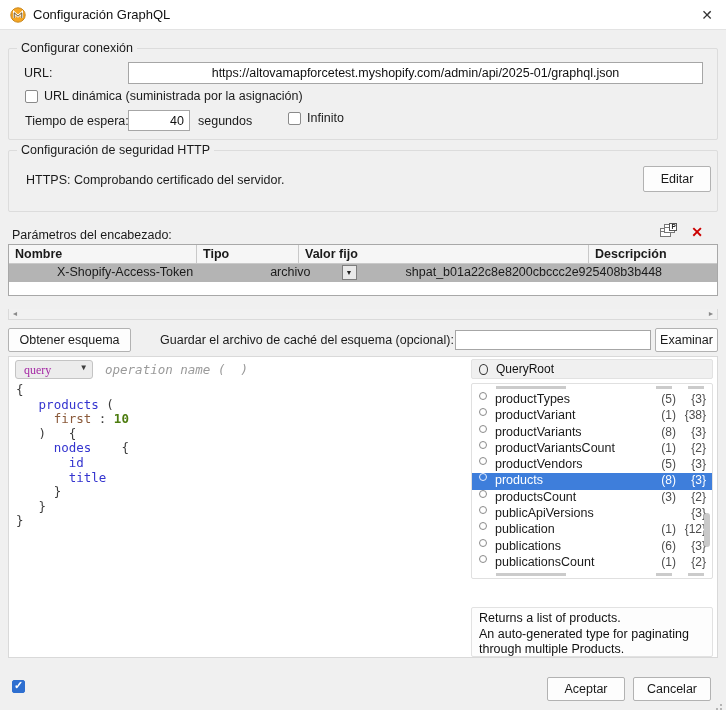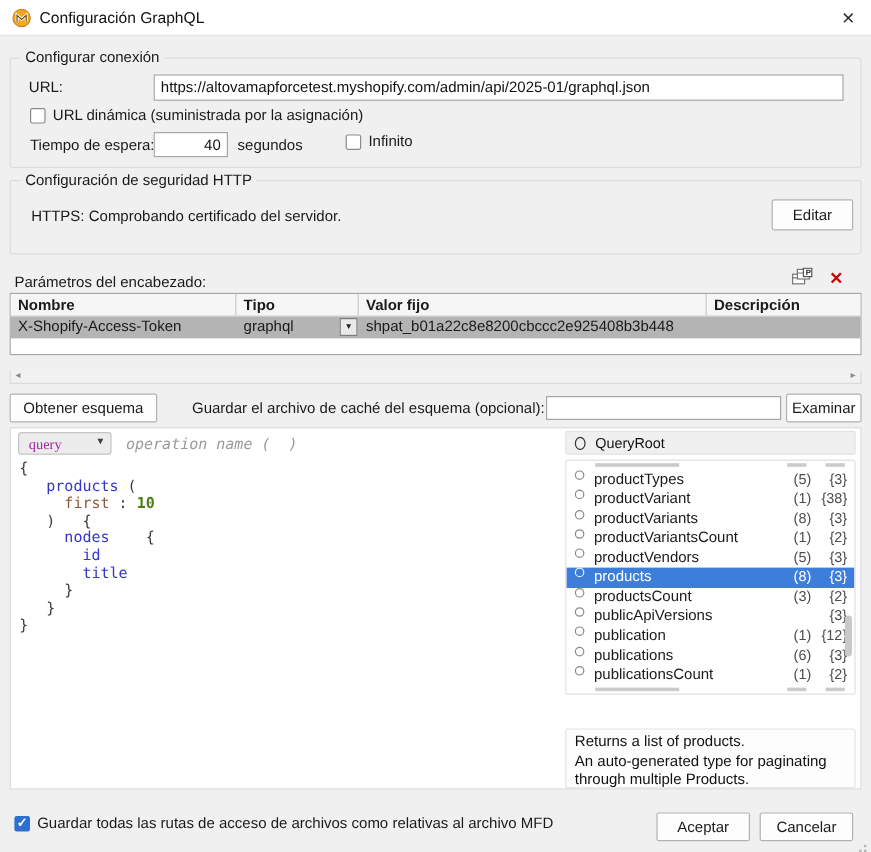--- a/index.html
+++ b/index.html
@@ -11,34 +11,34 @@
   .titlebar { position:absolute; left:0; top:0; width:726px; height:30px; background:#ffffff; border-bottom:1px solid #e3e3e3; }
   .titlebar .app-icon { position:absolute; left:10px; top:7px; width:16px; height:16px; }
   .titlebar .title { position:absolute; left:33px; top:7px; font-size:13px; color:#111; }
   .titlebar .close { position:absolute; right:8px; top:4px; width:22px; height:22px; text-align:center; line-height:22px; font-size:14px; color:#333; cursor:pointer; }
 
   
   .groupbox { position:absolute; border:1px solid #dcdcdc; border-radius:2px; }
   .groupbox .gb-label { position:absolute; top:-8px; left:8px; background:#f0f0f0; padding:0 4px; font-size:12.5px; color:#1a1a1a; }
 
   .lbl { position:absolute; color:#1a1a1a; white-space:nowrap; }
-  .input { position:absolute; background:#fff; border:1px solid #a6a6a6; font-size:12.5px; padding:2px 5px; font-family:"Liberation Sans",sans-serif; color:#111; }
+  .input { position:absolute; background:#fff; border:1px solid #a6a6a6; font-size:12.5px; padding:2px 5px; font-family:"Liberation Sans",sans-serif; color:#111;text-align:center; }
 
   .checkbox { position:absolute; width:13px; height:13px; background:#fff; border:1px solid #8a8a8a; border-radius:2px; }
   .checkbox.checked { background:#2e6fd0; border-color:#2e6fd0; }
   .checkbox.checked::after { content:"✓"; position:absolute; left:1px; top:-2px; color:#fff; font-size:11px; font-weight:bold; }
 
   .btn { position:absolute; background:#fdfdfd; border:1px solid #b2b2b2; border-radius:2px; font-size:12.5px; color:#1a1a1a; text-align:center; cursor:pointer; font-family:"Liberation Sans",sans-serif; }
 
   
   .tbl { position:absolute; left:8px; top:244px; width:710px; height:52px; background:#fff; border:1px solid #a8a8a8; }
   .tbl-head { display:flex; height:19px; background:#f6f6f6; border-bottom:1px solid #c9c9c9; font-weight:bold; }
   .tbl-head > div { padding:2px 6px; border-right:1px solid #c9c9c9; overflow:hidden; white-space:nowrap; }
   .tbl-row { display:flex; height:18px; background:#b4b4b4; }
-  .tbl-row > div { padding:1px 6px; overflow:hidden; white-space:nowrap; position:relative; }
+  .tbl-row > div { padding:1px 6px; overflow:hidden; white-space:nowrap; position:relative;margin-left:42px; }
   .c-nombre { width:188px; } .c-tipo { width:102px; } .c-valor { width:290px; } .c-desc { flex:1; }
   .dd-btn { position:absolute; right:1px; top:1px; width:15px; height:15px; background:#e9e9e9; border:1px solid #7d7d7d; font-size:7px; color:#222; text-align:center; line-height:14px; }
 
   .hscroll { position:absolute; left:8px; top:309px; width:710px; height:11px; background:#f1f1f1; border:1px solid #dadada; border-top:none; }
   .hscroll .arr { position:absolute; top:0; width:12px; height:10px; color:#8a8a8a; font-size:7px; line-height:10px; text-align:center; }
 
   
   .query-panel { position:absolute; left:8px; top:356px; width:710px; height:302px; background:#fff; border:1px solid #d9d9d9; }
   .op-select { position:absolute; left:6px; top:3px; width:78px; height:19px; background:#ececec; border:1px solid #c4c4c4; border-radius:3px; font-family:"DejaVu Sans Mono",monospace; font-size:12px; }
   .op-select .op-txt { position:absolute; left:8px; top:2px; color:#a427a4;font-family:Liberation Serif, serif; }
@@ -128,21 +128,21 @@
   <div class="tbl">
     <div class="tbl-head">
       <div class="c-nombre">Nombre</div>
       <div class="c-tipo">Tipo</div>
       <div class="c-valor">Valor fijo</div>
       <div class="c-desc" style="border-right:none;">Descripción</div>
     </div>
     <div class="tbl-row">
       <div class="c-nombre">X-Shopify-Access-Token</div>
       <div class="c-tipo">
-        <span>graphql</span>
+        <span>archivo</span>
         <span class="dd-btn">▼</span>
       </div>
       <div class="c-valor">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</div>
       <div class="c-desc"></div>
     </div>
   </div>
   <div class="hscroll">
     <span class="arr" style="left:0;">◄</span>
     <span class="arr" style="right:0;">►</span>
   </div>
@@ -257,17 +257,16 @@
     </div>
     <div class="vthumb"></div>
     <div class="desc-box">
         <div>Returns a list of products.</div>
         <div>An auto-generated type for paginating</div>
         <div>through multiple Products.</div>
       </div>
   </div>
 
   <span class="checkbox checked" style="left:12px; top:680px;"></span>
-  <span class="lbl" style="left:31px; top:679px;">Guardar todas las rutas de acceso de archivos como relativas al archivo MFD</span>
   <button class="btn footer-btn" style="left:547px; top:677px;">Aceptar</button>
   <button class="btn footer-btn" style="left:633px; top:677px;">Cancelar</button>
   <span class="grip"></span>
 </div>
 
 </body></html>

